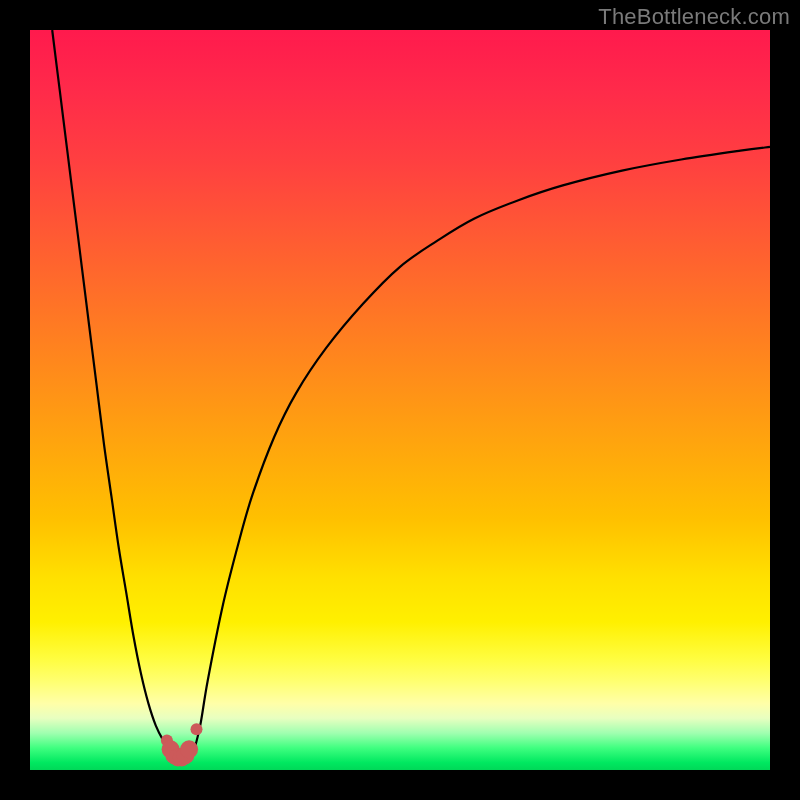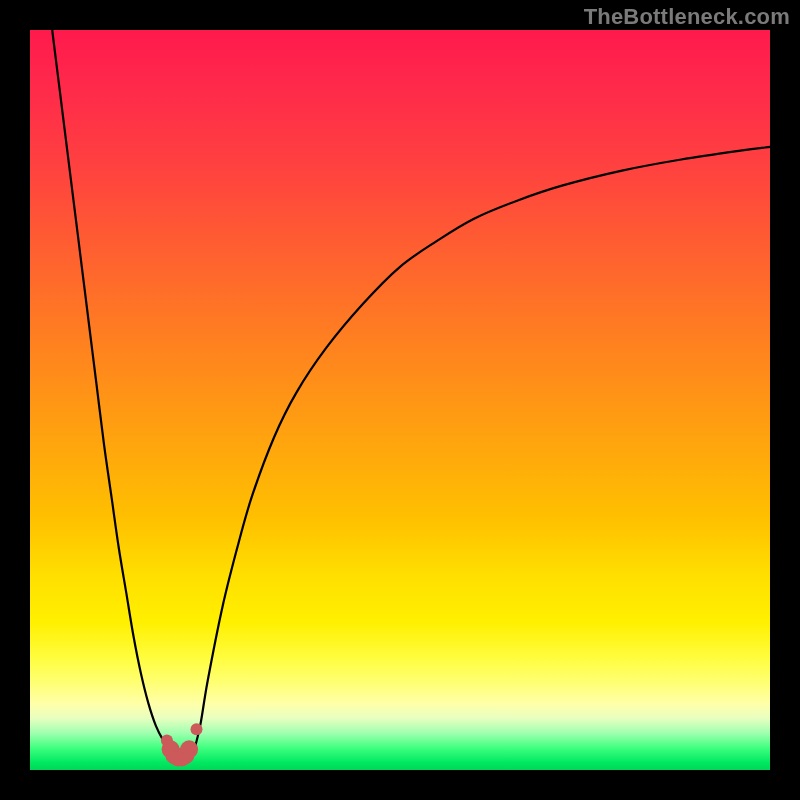--- a/index.html
+++ b/index.html
@@ -46,21 +46,21 @@
       #00d858 100%
     );
   }
   .watermark {
     position: absolute;
     top: 4px;
     right: 10px;
     color: #7a7a7a;
     font-size: 22px;
     letter-spacing: 0.2px;
-    font-weight: 700;
+    font-weight: 400;
     user-select: none;
   }
   svg.curves {
     position: absolute;
     left: 0;
     top: 0;
     width: 740px;
     height: 740px;
     overflow: visible;
   }

